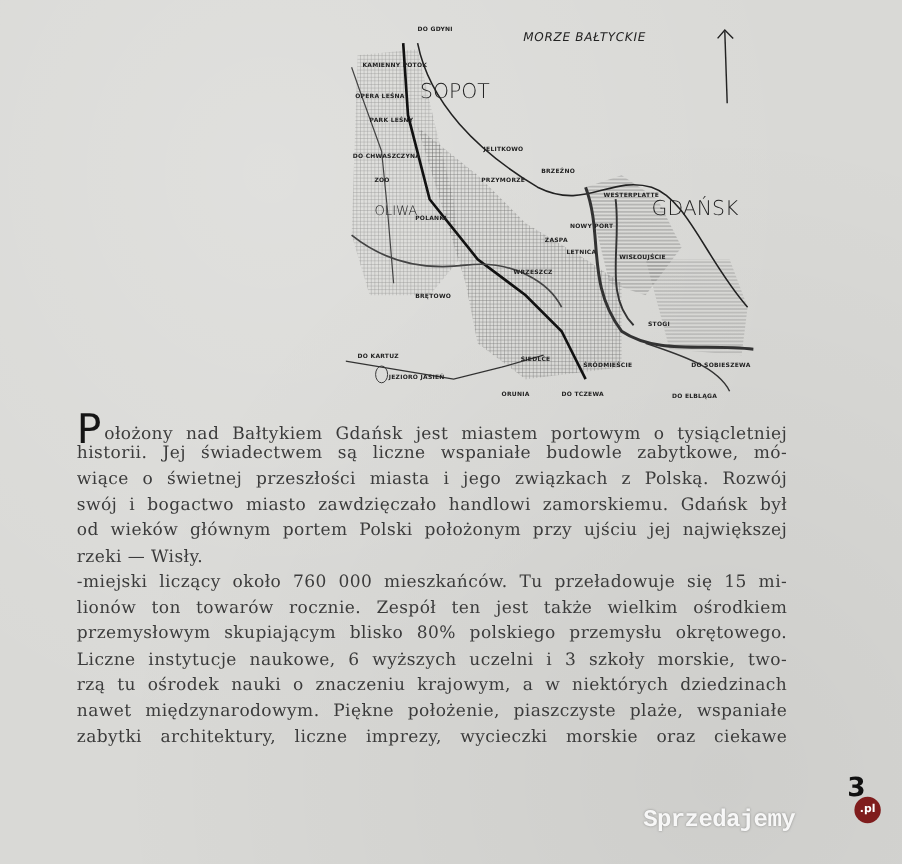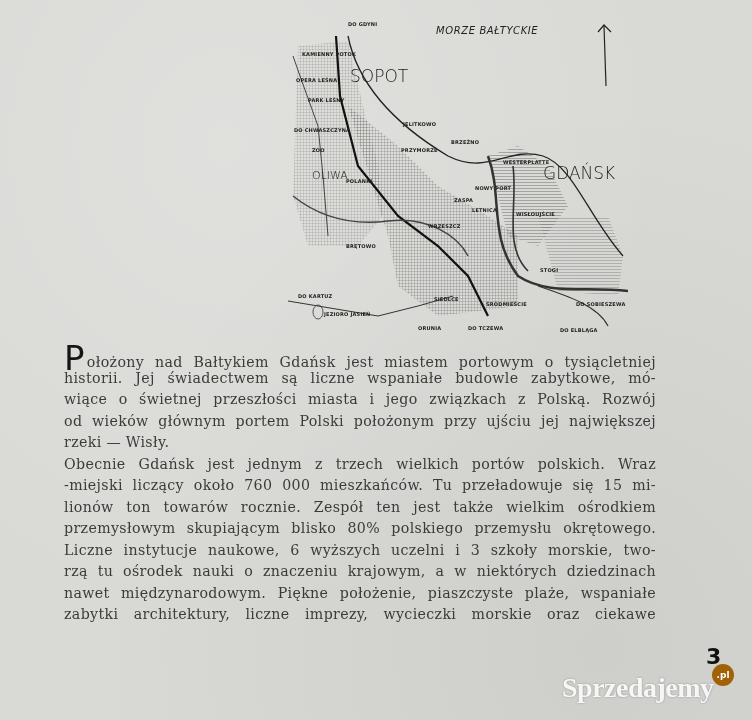--- a/index.html
+++ b/index.html
@@ -36,28 +36,28 @@
       font-family: "DejaVu Sans", sans-serif; font-size: 34px; line-height: 24px;
       color: #151515; font-weight: normal; vertical-align: -3px; margin-right: 2px;
     }
     .first-line { padding-left: 0; }
 
     .page-number {
       position: absolute; left: 706px; top: 644px;
       font-family: "DejaVu Sans", sans-serif; font-size: 22px; font-weight: bold; color: #111;
     }
     .watermark {
-      position: absolute; left: 562px; top: 672px;
-      font-family: Liberation Serif, serif; font-weight: bold; font-size: 28px;
+      position: absolute; left: 536px; top: 672px;
+      font-family: Liberation Mono, monospace; font-weight: bold; font-size: 20px;
       color: rgba(255,255,255,0.92); letter-spacing: -0.5px;
       text-shadow: 0 0 2px rgba(0,0,0,0.35);
     }
     .watermark-badge {
       position: absolute; left: 712px; top: 664px; width: 22px; height: 22px;
-      border-radius: 50%; background: #a16207; color: #fff;
+      border-radius: 50%; background: #7f1d1d; color: #fff;
       font-family: "DejaVu Sans", sans-serif; font-size: 9px; font-weight: bold;
       display: flex; align-items: center; justify-content: center;
     }
   </style>
 </head>
 <body>
 
 <div class="page">
 
   <div class="map">
@@ -125,23 +125,23 @@
       <text class="lbl tiny" x="130" y="314">ORUNIA</text>
       <text class="lbl tiny" x="180" y="314">DO TCZEWA</text>
       <text class="lbl tiny" x="272" y="316">DO ELBLĄGA</text>
     </svg>
   </div>
 
   <div class="body-text">
     <span class="line first-line"><span class="dropcap">P</span><span>ołożony nad Bałtykiem Gdańsk jest miastem portowym o tysiącletniej</span></span>
     <span class="line">historii. Jej świadectwem są liczne wspaniałe budowle zabytkowe, mó-</span>
     <span class="line">wiące o świetnej przeszłości miasta i jego związkach z Polską. Rozwój</span>
+    <span class="line">swój i bogactwo miasto zawdzięczało handlowi zamorskiemu. Gdańsk był</span>
     <span class="line">od wieków głównym portem Polski położonym przy ujściu jej największej</span>
     <span class="line last">rzeki — Wisły.</span>
-    <span class="line">Obecnie Gdańsk jest jednym z trzech wielkich portów polskich. Wraz</span>
     <span class="line">-miejski liczący około 760 000 mieszkańców. Tu przeładowuje się 15 mi-</span>
     <span class="line">lionów ton towarów rocznie. Zespół ten jest także wielkim ośrodkiem</span>
     <span class="line">przemysłowym skupiającym blisko 80% polskiego przemysłu okrętowego.</span>
     <span class="line">Liczne instytucje naukowe, 6 wyższych uczelni i 3 szkoły morskie, two-</span>
     <span class="line">rzą tu ośrodek nauki o znaczeniu krajowym, a w niektórych dziedzinach</span>
     <span class="line">nawet międzynarodowym. Piękne położenie, piaszczyste plaże, wspaniałe</span>
     <span class="line">zabytki architektury, liczne imprezy, wycieczki morskie oraz ciekawe</span>
   </div>
 
   <div class="page-number">3</div>

